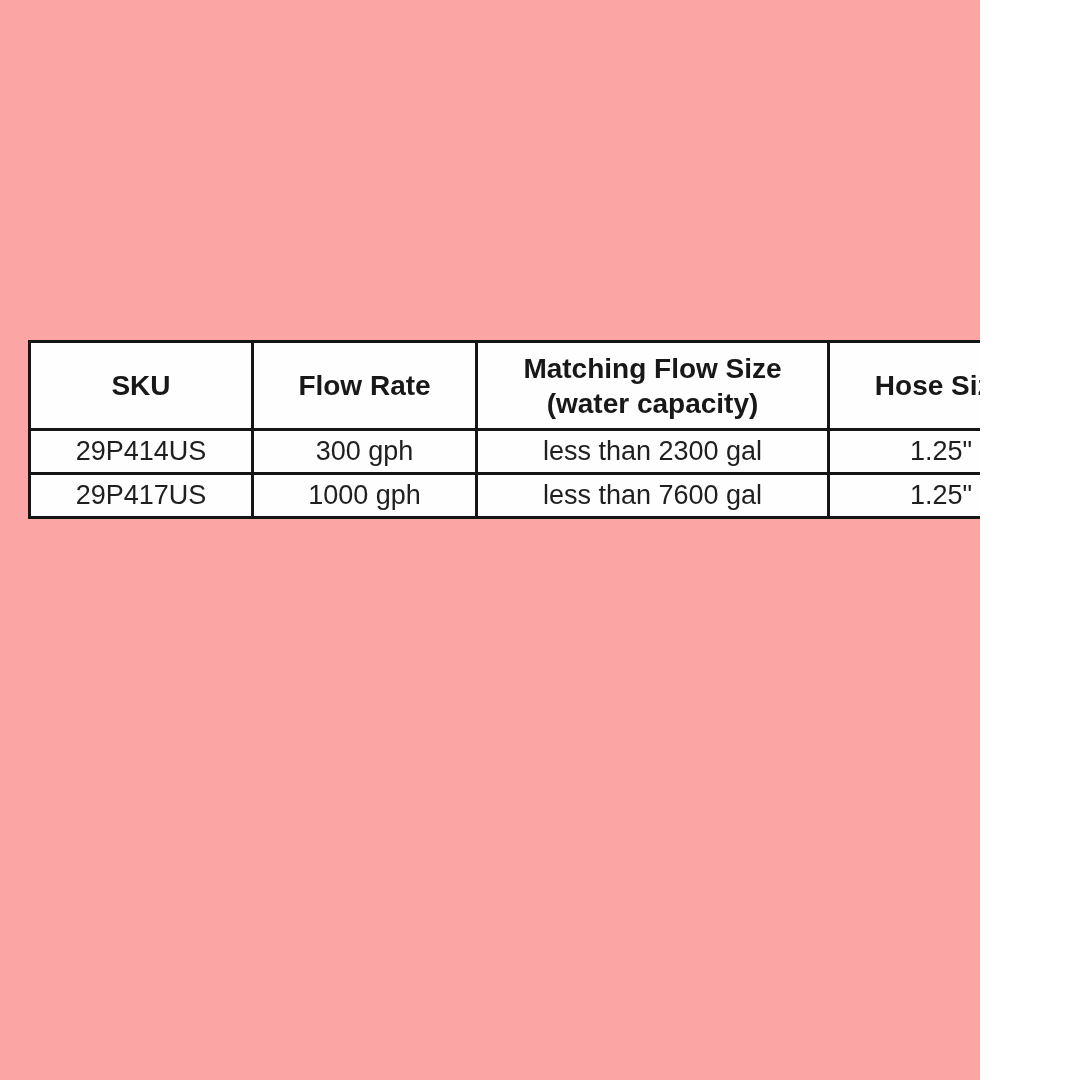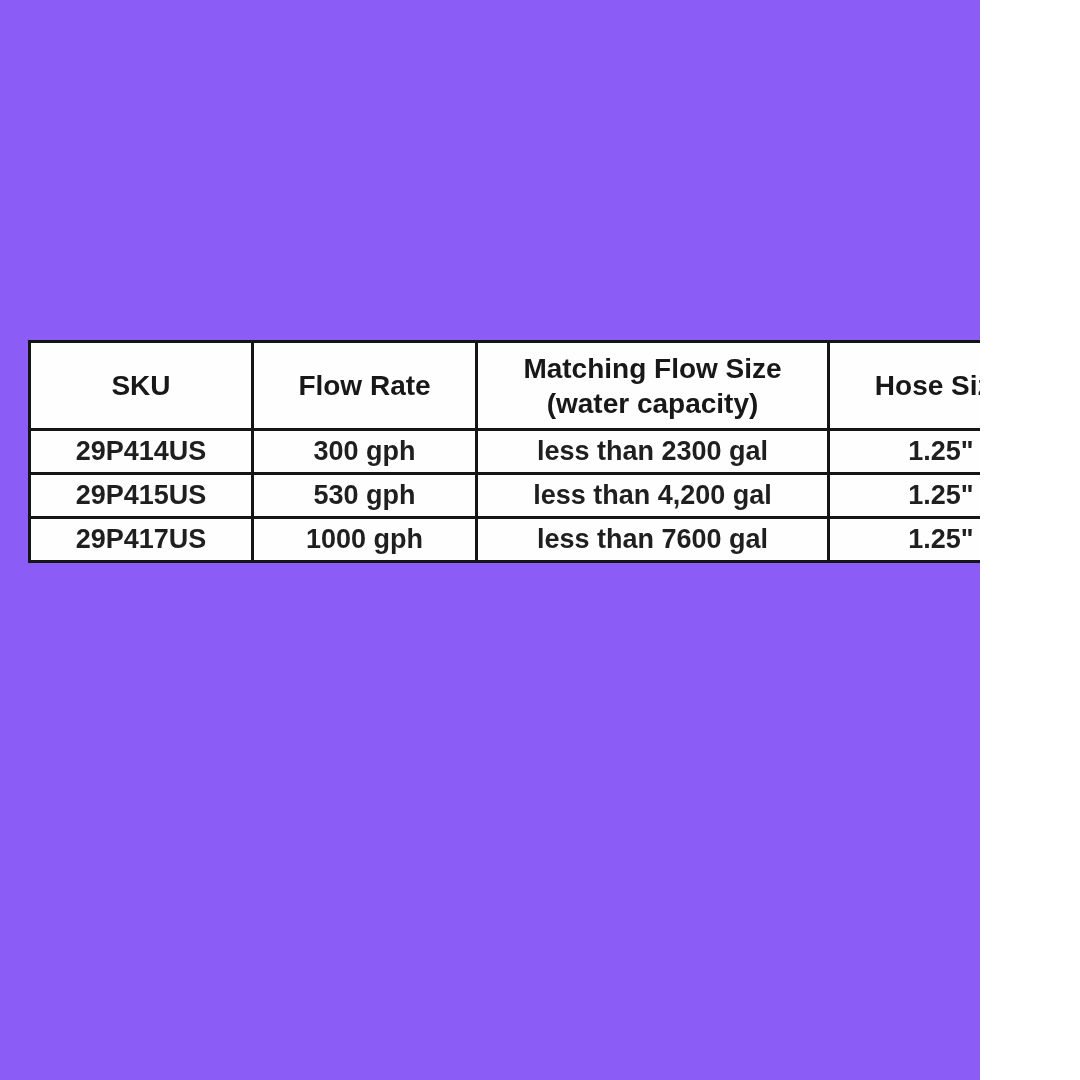--- a/index.html
+++ b/index.html
@@ -8,21 +8,21 @@
     background: #ffffff;
     width: 1080px;
     height: 1080px;
     font-family: "Liberation Sans", sans-serif;
     color: #1c1c1c;
   }
   .canvas {
     position: relative;
     width: 980px;
     height: 1080px;
-    background: #8b5cf6;
+    background: #fca5a5;
     overflow: hidden;
   }
   table.spec-table {
     position: absolute;
     left: 28px;
     top: 340px;
     width: 1024px;
     border-collapse: collapse;
     table-layout: fixed;
     background: #fefefe;
@@ -38,21 +38,21 @@
   }
   table.spec-table th {
     height: 85px;
     font-size: 28px;
     font-weight: bold;
     color: #181818;
   }
   table.spec-table td {
     height: 41px;
     font-size: 27px;
-    font-weight: bold;
+    font-weight: normal;
     color: #1f1f1f;
   }
   .hdr-line { display: block; line-height: 1.25; }
 </style>
 </head>
 <body>
 
 <div class="canvas">
   <table class="spec-table">
     <colgroup>
@@ -79,26 +79,20 @@
       </tr>
     </thead>
     <tbody>
       <tr>
         <td>29P414US</td>
         <td>300 gph</td>
         <td>less than 2300 gal</td>
         <td>1.25"</td>
       </tr>
       <tr>
-        <td>29P415US</td>
-        <td>530 gph</td>
-        <td>less than 4,200 gal</td>
-        <td>1.25"</td>
-      </tr>
-      <tr>
         <td>29P417US</td>
         <td>1000 gph</td>
         <td>less than 7600 gal</td>
         <td>1.25"</td>
       </tr>
     </tbody>
   </table>
 </div>
 
 </body></html>

